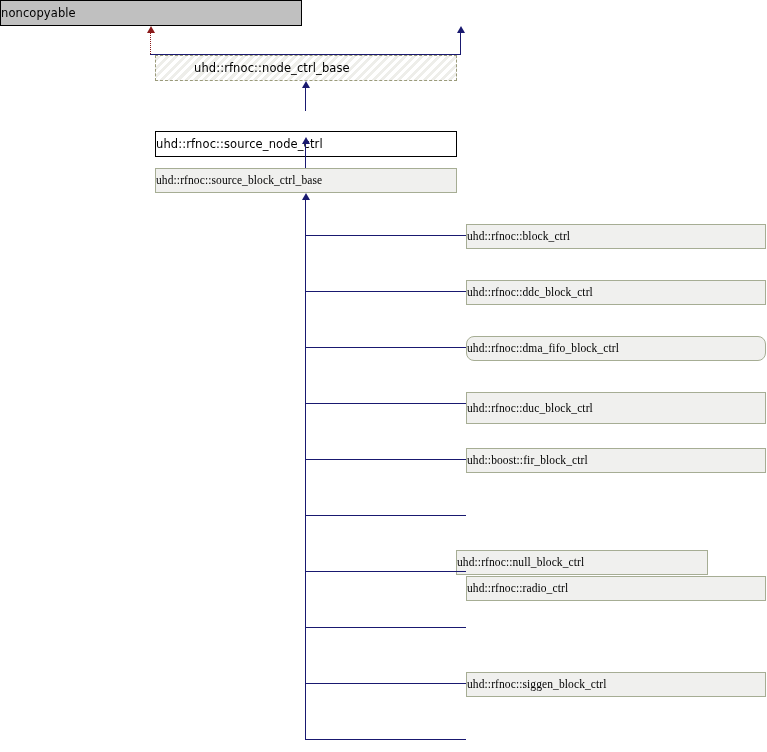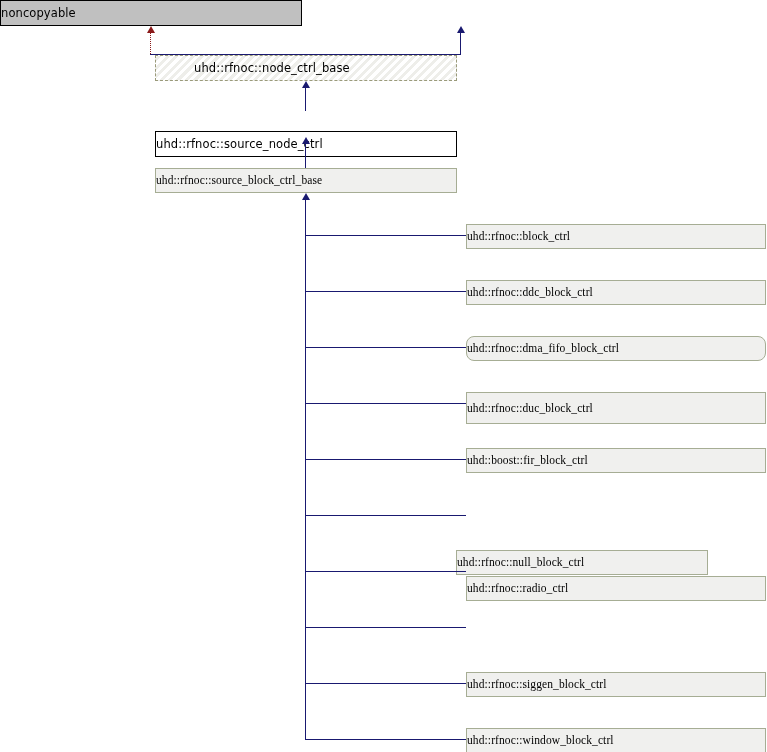--- a/index.html
+++ b/index.html
@@ -177,17 +177,14 @@
   </div>
 
   <div class="edge-h" style="left:305px; top:627px; width:161px;"></div>
 
   <div class="edge-h" style="left:305px; top:683px; width:161px;"></div>
   <div class="node derived" style="left:466px; top:672px; width:300px; height:25px;">
     <span>uhd::rfnoc::siggen_block_ctrl</span>
   </div>
 
   <div class="edge-h" style="left:305px; top:739px; width:161px;"></div>
-  <div class="node derived" style="left:466px; top:728px; width:300px; height:25px;">
-    <span>uhd::rfnoc::window_block_ctrl</span>
-  </div>
 
 </div>
 
 </body></html>

